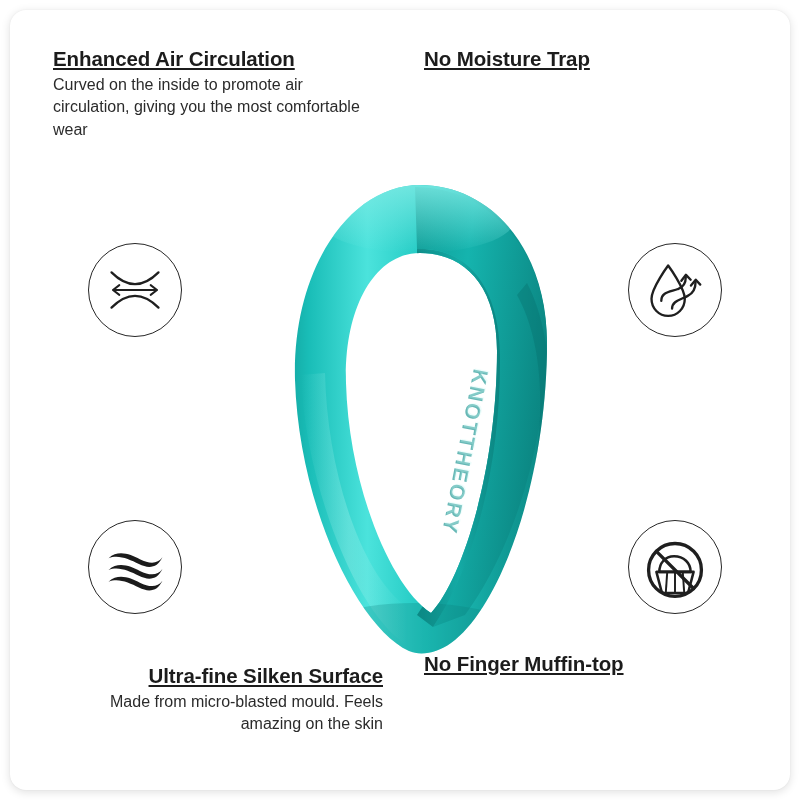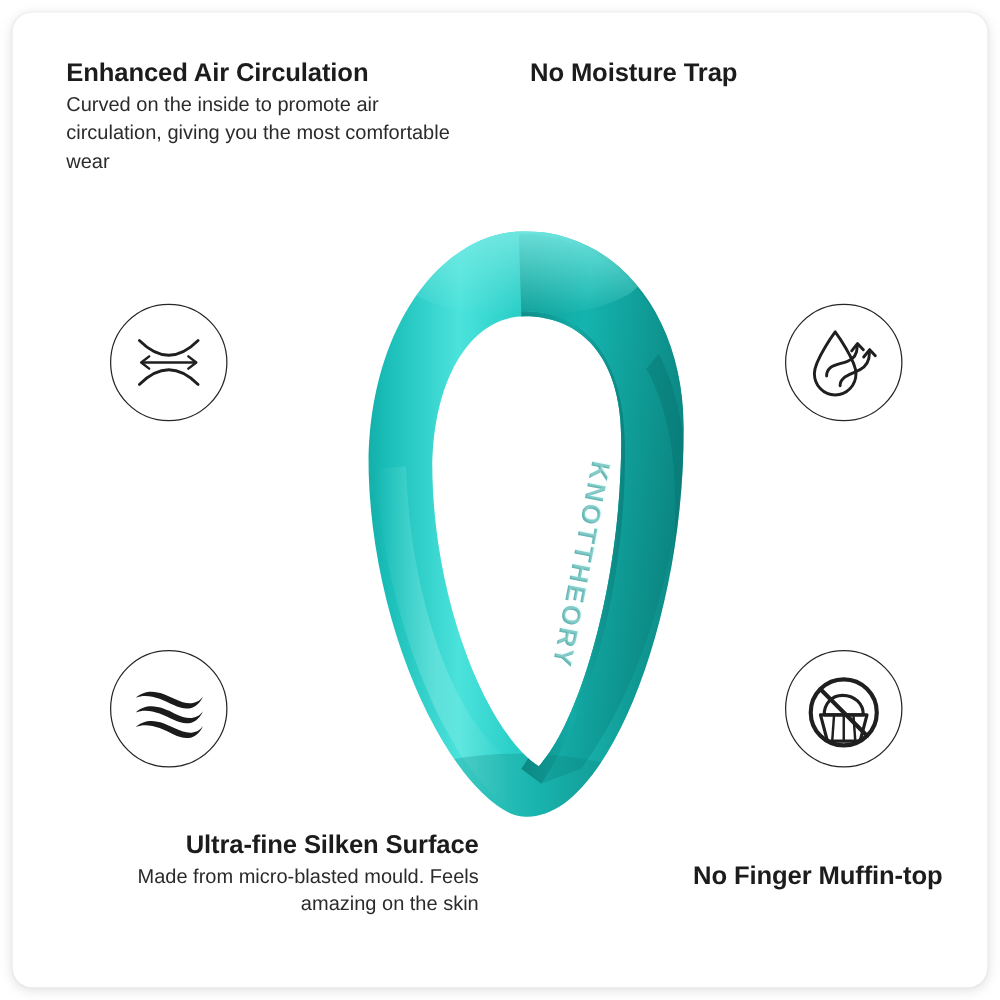--- a/index.html
+++ b/index.html
@@ -32,33 +32,34 @@
     width: 330px;
   }
   .feature-text .f-title {
     font-size: 20.5px;
     font-weight: bold;
     color: #1c1c1c;
     line-height: 1.30;
     letter-spacing: -0.1px;
     margin: 0 0 1px 0;
     white-space: nowrap;
+    text-decoration: underline;
   }
   .feature-text .f-desc {
     font-size: 16px;
     font-weight: normal;
     color: #2b2b2b;
     line-height: 1.42;
     margin: 0;
   }
 
   .tl-text { left: 43px;  top: 36px;  text-align: left;  }
   .tr-text { left: 414px; top: 36px;  text-align: left; }
   .bl-text { left: 43px;  top: 653px; text-align: right;  }
-  .br-text { left: 414px; top: 658px; text-align: right; margin-top: 20px; }
+  .br-text { left: 414px; top: 621px; text-align: left; margin-top: 20px; }
 
   
   .icon-circle {
     position: absolute;
     width: 94px;
     height: 94px;
     border-radius: 50%;
     border: 1.6px solid #262626;
     box-sizing: border-box;
   }

